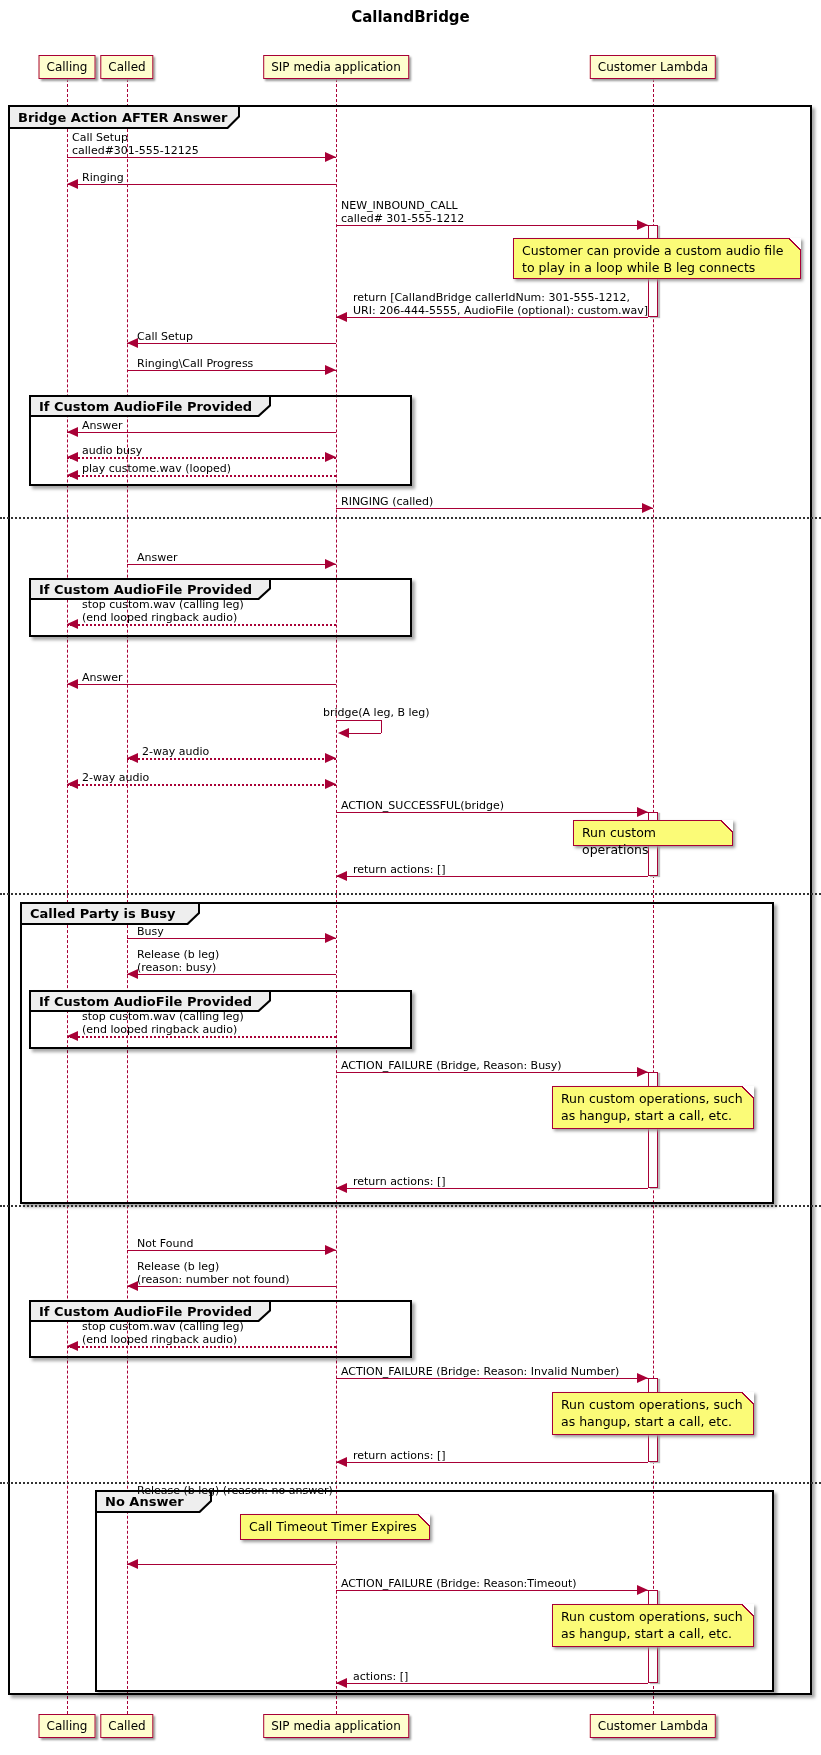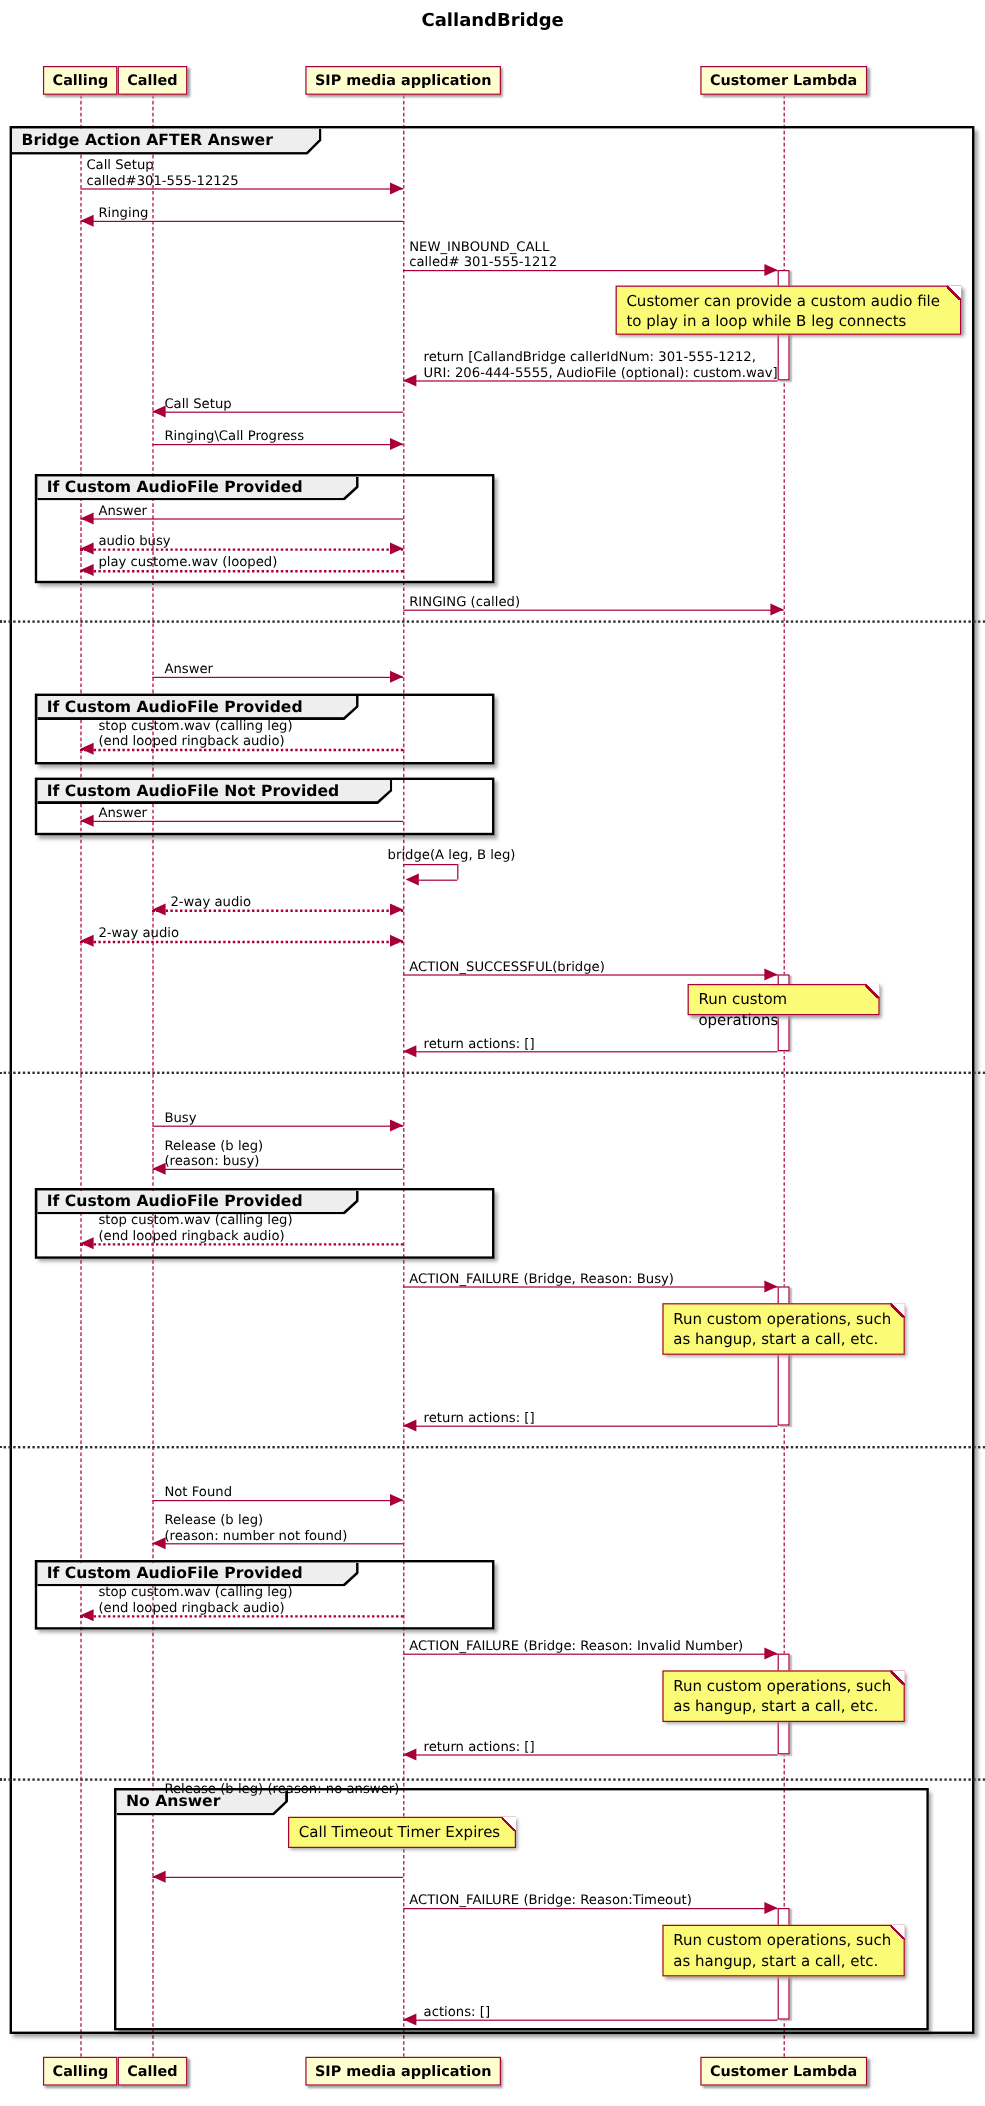--- a/index.html
+++ b/index.html
@@ -3,25 +3,25 @@
 <meta charset="utf-8">
 <style>
   html,body { margin:0; padding:0; background:#fff; }
   .canvas { position:relative; width:821px; height:1755px; background:#fff;
             font-family:"DejaVu Sans", sans-serif; color:#000; overflow:hidden; }
   .title, .subtitle { position:absolute; left:0; width:100%; text-align:center;
             font-weight:bold; font-size:15px; z-index:4; }
   .lifeline { position:absolute; width:0; border-left:1px dashed #A80036; z-index:0; }
   .pbox { position:absolute; transform:translateX(-50%); background:#FEFECE;
           border:1.5px solid #A80036; box-shadow:2px 2px 2px #999; font-size:12px;
-          padding:4px 7px; white-space:nowrap; z-index:4;font-weight:bold; }
+          padding:4px 7px; white-space:nowrap; z-index:4; }
   .frame { position:absolute; border:2px solid #000; background:transparent;
            box-shadow:3px 3px 3px rgba(0,0,0,.35); z-index:1; }
   .tab { position:absolute; left:0; top:0; background:#000; z-index:2;
-         clip-path:polygon(0 0,100% 0,100% 45%,calc(100% - 12px) 100%,0 100%);padding-left:28px; }
+         clip-path:polygon(0 0,100% 0,100% 45%,calc(100% - 12px) 100%,0 100%); }
   .tin { position:absolute; inset:0 2px 2px 0; background:#EEEEEE; box-sizing:border-box;
          clip-path:polygon(0 0,100% 0,100% 45%,calc(100% - 11px) 100%,0 100%);
          font-weight:bold; font-size:13px; display:flex; align-items:center;
          padding-left:8px; white-space:nowrap; }
   .aline { position:absolute; height:0; border-top:1px solid #A80036; z-index:3; }
   .dot   { border-top-style:dotted; border-top-width:2px; }
   .vline { position:absolute; width:0; border-left:1px solid #A80036; z-index:3; }
   .ah { position:absolute; width:0; height:0; border-top:5px solid transparent;
         border-bottom:5px solid transparent; z-index:3; }
   .ah.r { border-left:11px solid #A80036; }
@@ -127,25 +127,20 @@
   <div class="frame" style="left:29px;top:578px;width:379px;height:55px">
     <div class="tab" style="width:240px;height:20px">
       <div class="tin">If Custom AudioFile Provided</div>
     </div>
   </div>
   <div class="mtext" style="left:82px;top:598px">stop custom.wav (calling leg)</div>
   <div class="mtext" style="left:82px;top:611px">(end looped ringback audio)</div>
   <div class="aline dot" style="left:67px;top:624px;width:269px"></div>
   <div class="ah l" style="left:67px;top:619px"></div>
 
-  <div class="frame" style="left:29px;top:648px;width:379px;height:44px">
-    <div class="tab" style="width:268px;height:20px">
-      <div class="tin">If Custom AudioFile Not Provided</div>
-    </div>
-  </div>
   <div class="mtext" style="left:82px;top:671px">Answer</div>
   <div class="aline" style="left:67px;top:684px;width:269px"></div>
   <div class="ah l" style="left:67px;top:679px"></div>
 
   <div class="mtext" style="left:323px;top:706px">bridge(A leg, B leg)</div>
   <div class="aline" style="left:336px;top:720px;width:45px"></div>
   <div class="vline" style="left:381px;top:720px;height:13px"></div>
   <div class="aline" style="left:349px;top:733px;width:32px"></div>
   <div class="ah l" style="left:338px;top:728px"></div>
 
@@ -169,20 +164,25 @@
     <i class="fold"></i>
     <div>Run custom operations</div>
   </div>
 
   <div class="mtext" style="left:353px;top:863px">return actions: []</div>
   <div class="aline" style="left:336px;top:876px;width:312px"></div>
   <div class="ah l" style="left:336px;top:871px"></div>
 
   <div class="divider" style="top:893px"></div>
 
+  <div class="frame" style="left:20px;top:902px;width:750px;height:298px">
+    <div class="tab" style="width:178px;height:21px">
+      <div class="tin">Called Party is Busy</div>
+    </div>
+  </div>
 
   <div class="mtext" style="left:137px;top:925px">Busy</div>
   <div class="aline" style="left:127px;top:938px;width:209px"></div>
   <div class="ah r" style="left:325px;top:933px"></div>
 
   <div class="mtext" style="left:137px;top:948px">Release (b leg)</div>
   <div class="mtext" style="left:137px;top:961px">(reason: busy)</div>
   <div class="aline" style="left:127px;top:974px;width:209px"></div>
   <div class="ah l" style="left:127px;top:969px"></div>
 

